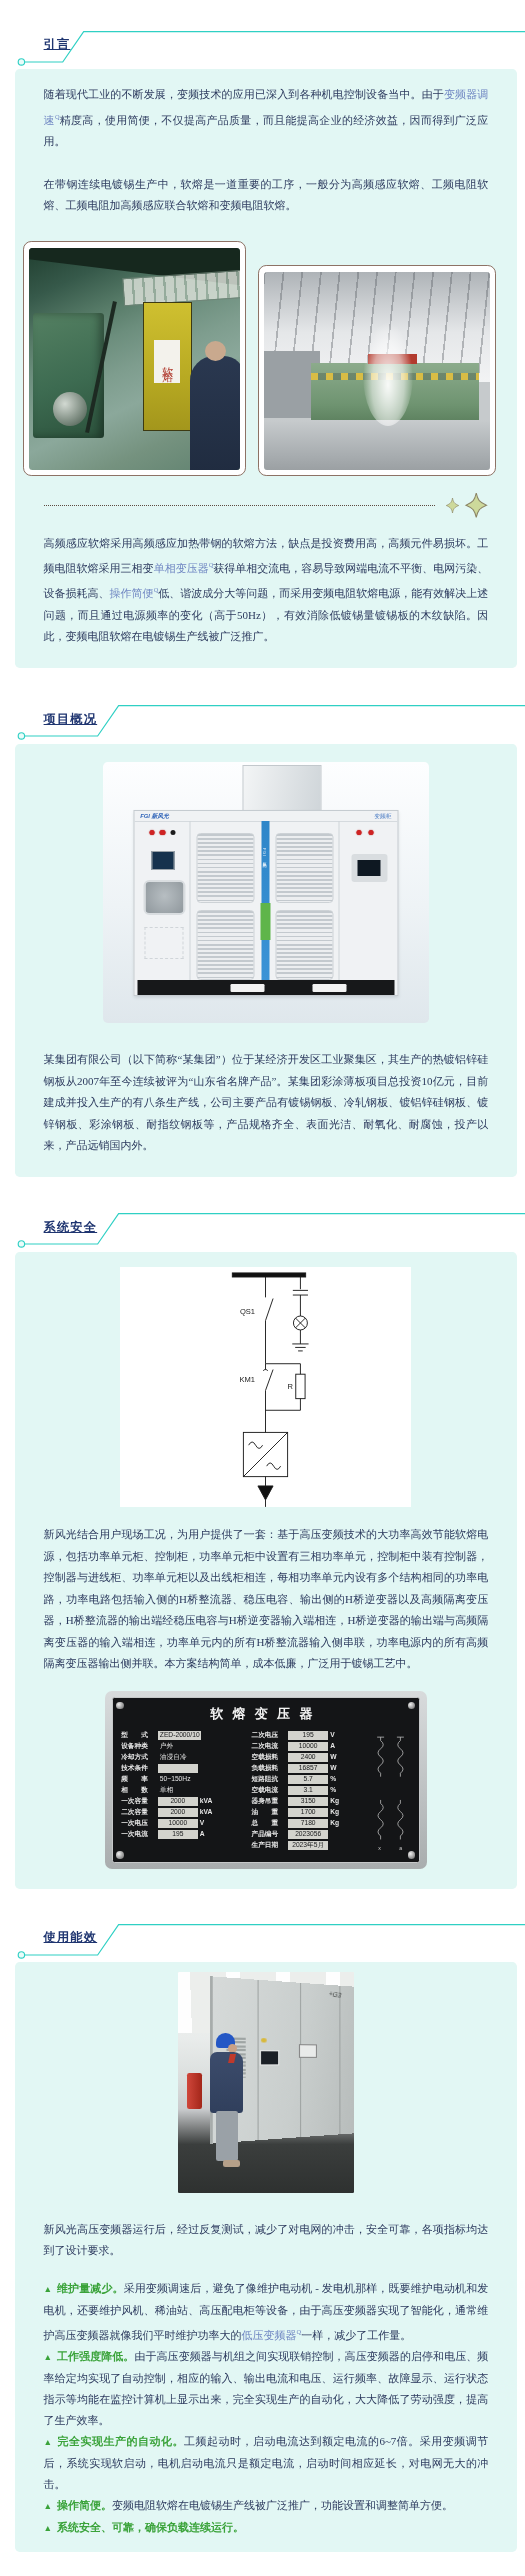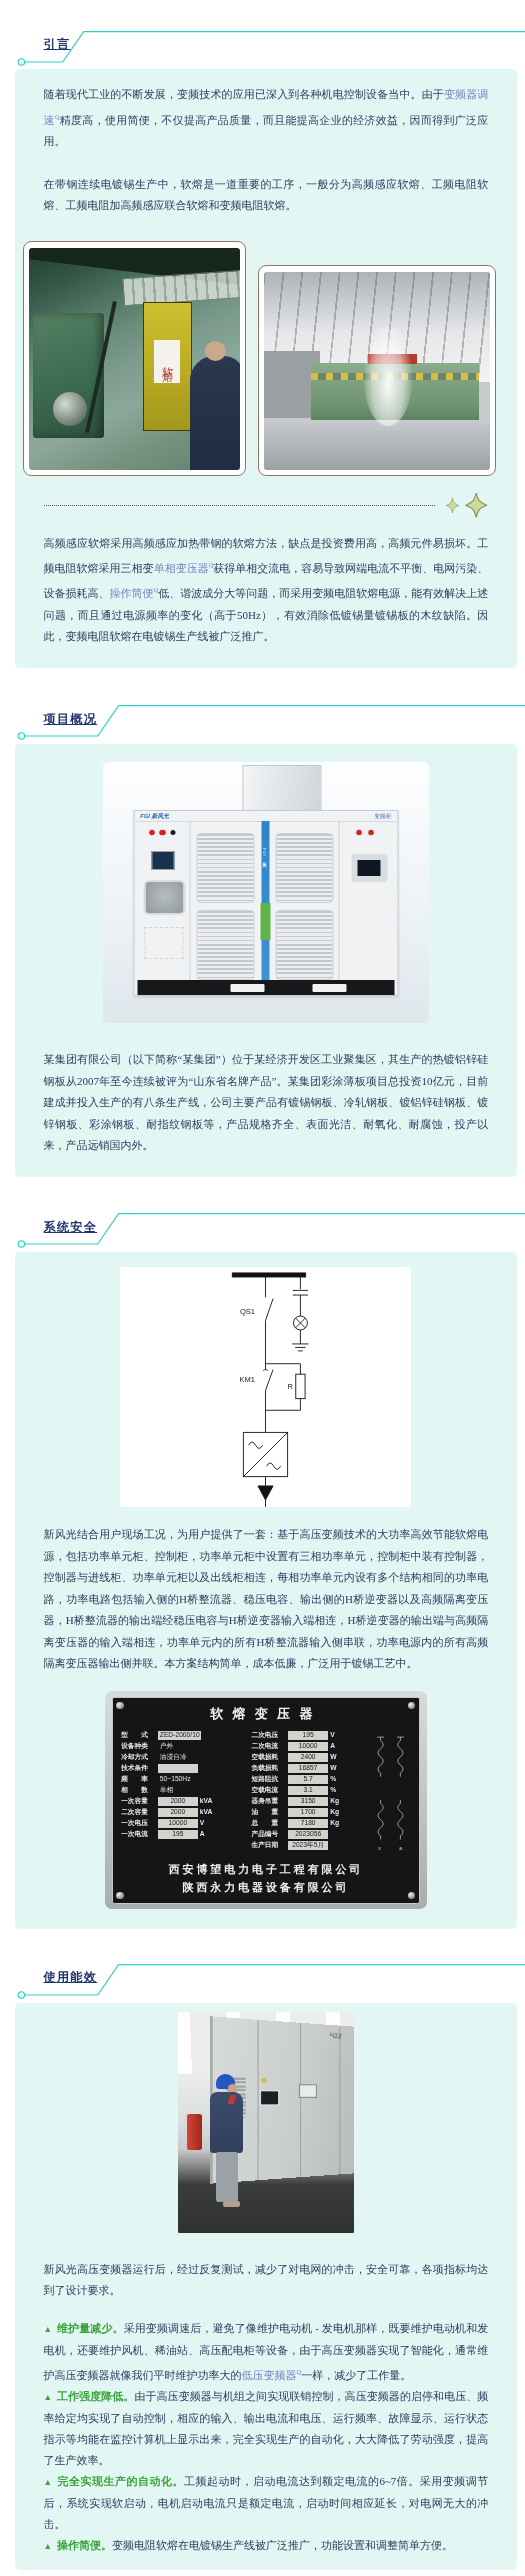--- a/index.html
+++ b/index.html
@@ -438,24 +438,20 @@
                 <path d="M18,122 v6 q9,7 0,14 q-9,7 0,14 q9,7 0,14 q-9,7 0,14 v6"></path>
                 <path d="M52,122 v6 q-9,7 0,14 q9,7 0,14 q-9,7 0,14 q9,7 0,14 v6"></path>
               </g>
               <g font-size="9" fill="#cfcfcf">
                   <text x="14" y="208">x</text>
                   <text x="50" y="208">a</text>
                 </g>
             </svg>
           </div>
         </div>
-        <div class="companies">
-          <div class="company">西安博望电力电子工程有限公司</div>
-          <div class="company">陕西永力电器设备有限公司</div>
-        </div>
       </div>
     </div>
   </div>
 
   <div style="height:27px"></div>
 
   <div class="sec-head">
     <svg width="511" height="42" viewBox="0 0 878 72">
       <polyline points="878,8 178,8 142,60 16,60" fill="none" stroke="#2fd0c4" stroke-width="2"></polyline>
       <circle cx="11" cy="60" r="5.5" fill="#eafcfa" stroke="#2fd0c4" stroke-width="2"></circle>
@@ -486,17 +482,18 @@
       </div>
     </div>
 
     <p class="para" style="margin:26px 0 16.3px">新风光高压变频器运行后，经过反复测试，减少了对电网的冲击，安全可靠，各项指标均达到了设计要求。</p>
 
     <div class="bullets">
       <p class="para"><span class="tri">▲</span><span class="blead">维护量减少。</span><span>采用变频调速后，避免了像维护电动机 - 发电机那样，既要维护电动机和发电机，还要维护风机、稀油站、高压配电柜等设备，由于高压变频器实现了智能化，通常维护高压变频器就像我们平时维护功率大的</span><a class="qlink">低压变频器</a><sup class="q">Q</sup><span>一样，减少了工作量。</span></p>
       <p class="para"><span class="tri">▲</span><span class="blead">工作强度降低。</span><span>由于高压变频器与机组之间实现联销控制，高压变频器的启停和电压、频率给定均实现了自动控制，相应的输入、输出电流和电压、运行频率、故障显示、运行状态指示等均能在监控计算机上显示出来，完全实现生产的自动化，大大降低了劳动强度，提高了生产效率。</span></p>
       <p class="para"><span class="tri">▲</span><span class="blead">完全实现生产的自动化。</span><span>工频起动时，启动电流达到额定电流的6~7倍。采用变频调节后，系统实现软启动，电机启动电流只是额定电流，启动时间相应延长，对电网无大的冲击。</span></p>
       <p class="para"><span class="tri">▲</span><span class="blead">操作简便。</span><span>变频电阻软熔在电镀锡生产线被广泛推广，功能设置和调整简单方便。</span></p>
+      <p class="para"><span class="tri">▲</span><span class="ballgreen">系统安全、可靠，确保负载连续运行。</span></p>
     </div>
   </div>
 
 </div>
 
 
 </body></html>

